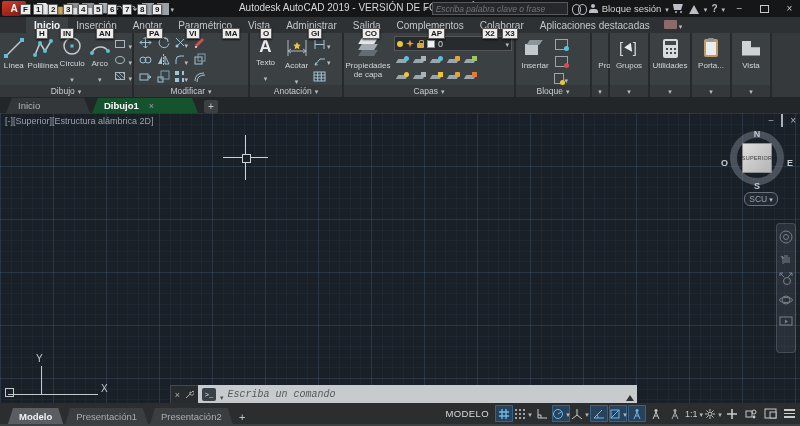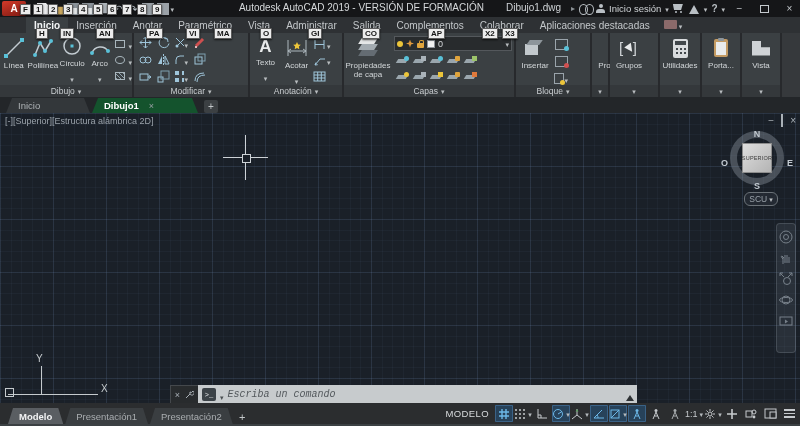--- a/index.html
+++ b/index.html
@@ -234,23 +234,24 @@
     <span class="kt" style="left:122px;top:4px;">7</span>
     <span class="kt" style="left:137px;top:4px;">8</span>
     <span class="kt" style="left:152px;top:4px;">9</span>
 
     <div class="tb-title">
       <span>Autodesk AutoCAD 2019 - VERSIÓN DE FORMACIÓN</span><span class="doc">Dibujo1.dwg</span>
     </div>
 
     <div class="tb-right">
       <span class="tb-arrow">▸</span>
+      <input class="srch" placeholder="Escriba palabra clave o frase" style="">
       <i class="binoc"></i>
       <i class="usr"></i>
-      <span style="font-size:9.5px;color:#d0d4d7;">Inicio sesión</span>
+      <span style="font-size:9.5px;color:#d0d4d7;">Bloque sesión</span>
       <span class="cd"></span>
       <i class="cart"></i>
       <i class="tri"></i>
       <span class="cd"></span>
       <span class="q-icon">?</span>
       <span class="cd"></span>
       <span class="winbtn">−</span>
       <span class="winbtn">
           <i class="rest"></i>
         </span>
@@ -273,21 +274,21 @@
         <i class="cam"></i>
         <span class="cd"></span>
       </div>
   </div>
 
   <span class="kt" style="left:36px;top:28px;">H</span>
   <span class="kt" style="left:60px;top:28px;">IN</span>
   <span class="kt" style="left:96px;top:28px;">AN</span>
   <span class="kt" style="left:146px;top:28px;">PA</span>
   <span class="kt" style="left:186px;top:28px;">VI</span>
-  <span class="kt" style="left:214px;top:28px;">MA</span>
+  <span class="kt" style="left:222px;top:28px;">MA</span>
   <span class="kt" style="left:260px;top:28px;">O</span>
   <span class="kt" style="left:308px;top:28px;">GI</span>
   <span class="kt" style="left:362px;top:28px;">CO</span>
   <span class="kt" style="left:428px;top:28px;">AP</span>
   <span class="kt" style="left:482px;top:28px;">X2</span>
   <span class="kt" style="left:502px;top:28px;">X3</span>
 
   <div class="panels">
 
     <div class="panel" style="width:132px;">
@@ -569,21 +570,21 @@
       <div class="bigbtn" style="width:38px;">
           <span class="bico">
             <i class="wheel"></i>
           </span>
       <span class="blabel">Propi...</span>
         </div>
       <div class="pfoot">
           <span class="cd"></span>
         </div>
     </div>
-    <div class="panel" style="width:48px;">
+    <div class="panel" style="width:38px;">
       <div class="bigbtn" style="width:38px;">
           <span class="bico">
             <i class="grpico">
               <b></b>
             </i>
           </span>
       <span class="blabel">Grupos</span>
         </div>
       <div class="pfoot">
           <span class="cd"></span>

